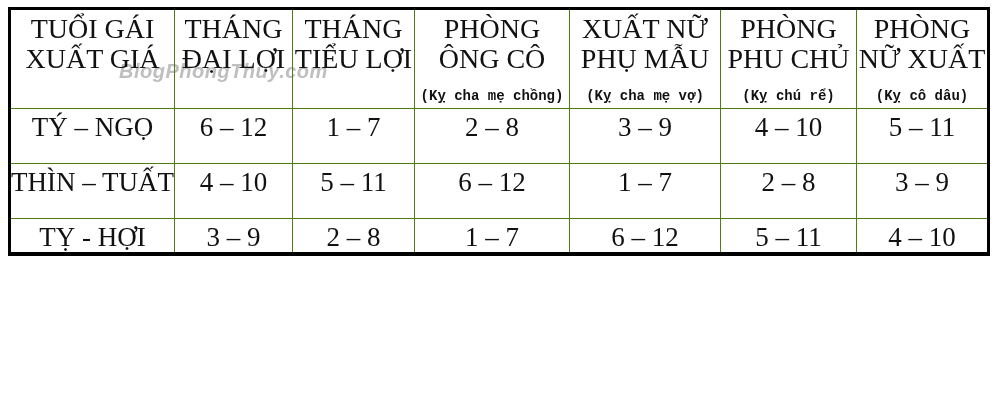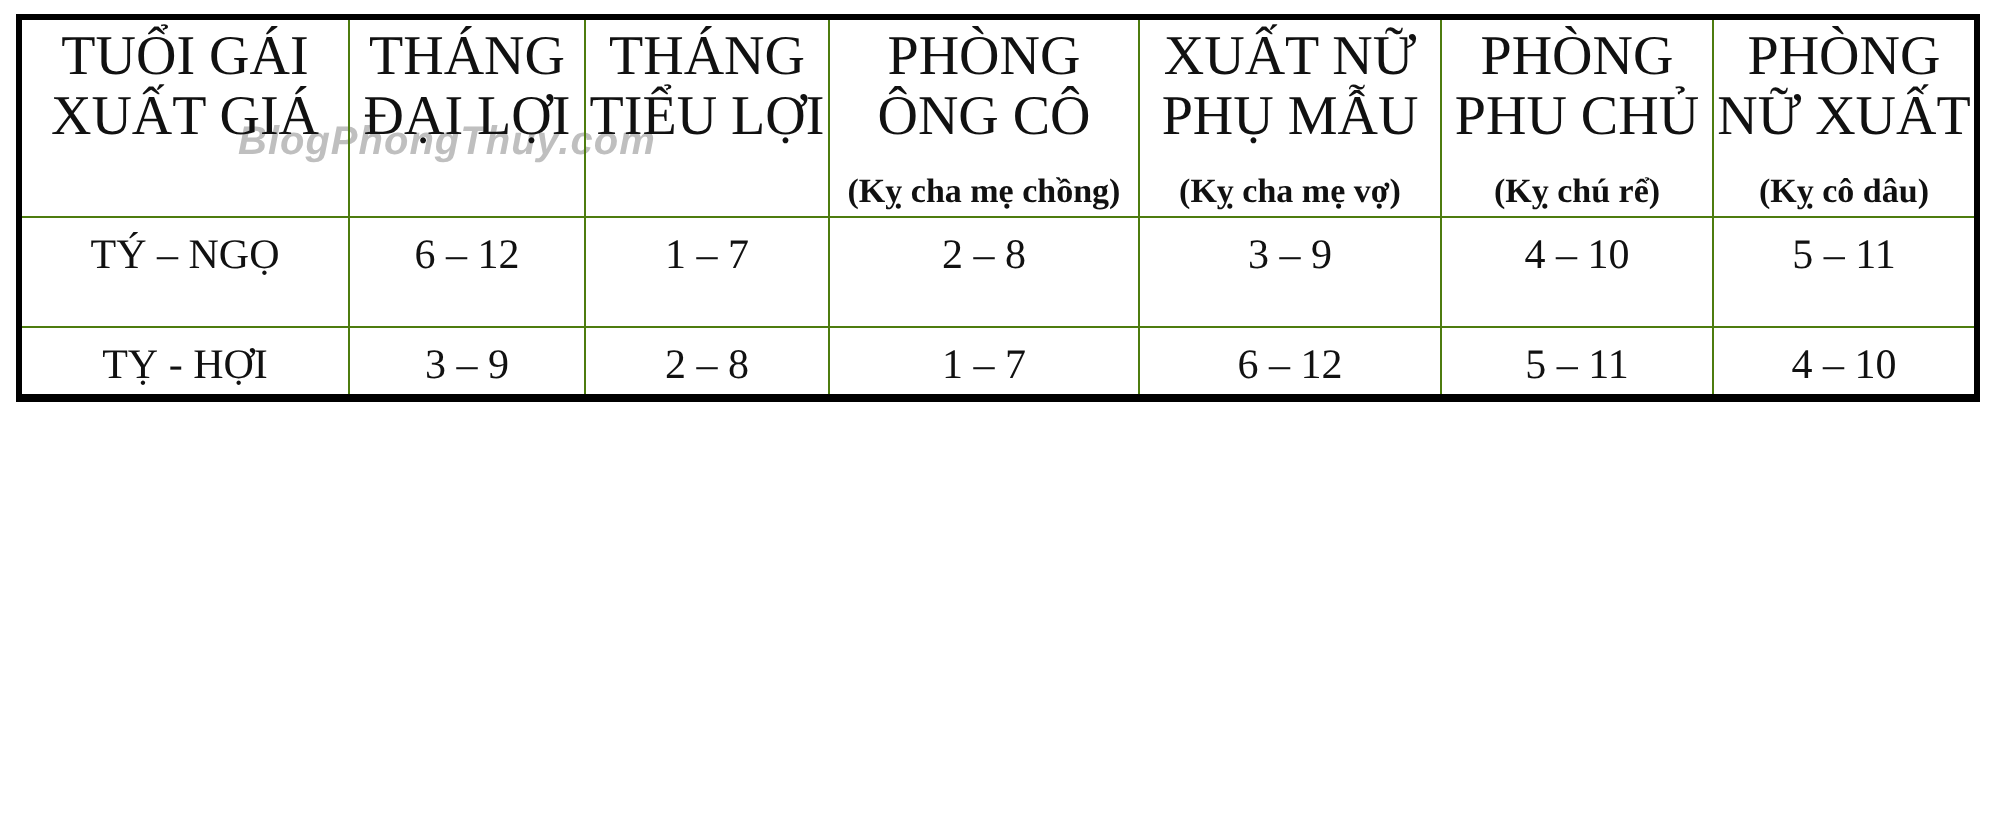--- a/index.html
+++ b/index.html
@@ -60,30 +60,31 @@
     flex-direction: column;
     justify-content: space-between;
     height: 92px;
     padding: 4px 0 2px 0;
   }
   .htitle {
     font-size: 28px;
     line-height: 30px;
   }
   .hsub {
-    font-size: 17px;
+    font-size: 14px;
     line-height: 20px;
     min-height: 20px;
     font-weight: bold;
+    font-family: Liberation Mono, monospace;
   }
   tr.data-row { height: 55px; }
   tr.data-row.last { height: 32px; }
   tr.data-row td {
     vertical-align: top;
-    font-size: 21px;
+    font-size: 27px;
     line-height: 29px;
     padding-top: 4px;
     white-space: nowrap;
   }
 </style>
 </head>
 <body>
 
 <div class="stage">
 
@@ -148,20 +149,29 @@
     <tbody>
       <tr class="data-row">
         <td>TÝ – NGỌ</td>
         <td>6 – 12</td>
         <td>1 – 7</td>
         <td>2 – 8</td>
         <td>3 – 9</td>
         <td>4 – 10</td>
         <td>5 – 11</td>
       </tr>
+      <tr class="data-row">
+        <td>THÌN – TUẤT</td>
+        <td>4 – 10</td>
+        <td>5 – 11</td>
+        <td>6 – 12</td>
+        <td>1 – 7</td>
+        <td>2 – 8</td>
+        <td>3 – 9</td>
+      </tr>
       <tr class="data-row last">
         <td>TỴ - HỢI</td>
         <td>3 – 9</td>
         <td>2 – 8</td>
         <td>1 – 7</td>
         <td>6 – 12</td>
         <td>5 – 11</td>
         <td>4 – 10</td>
       </tr>
     </tbody>

